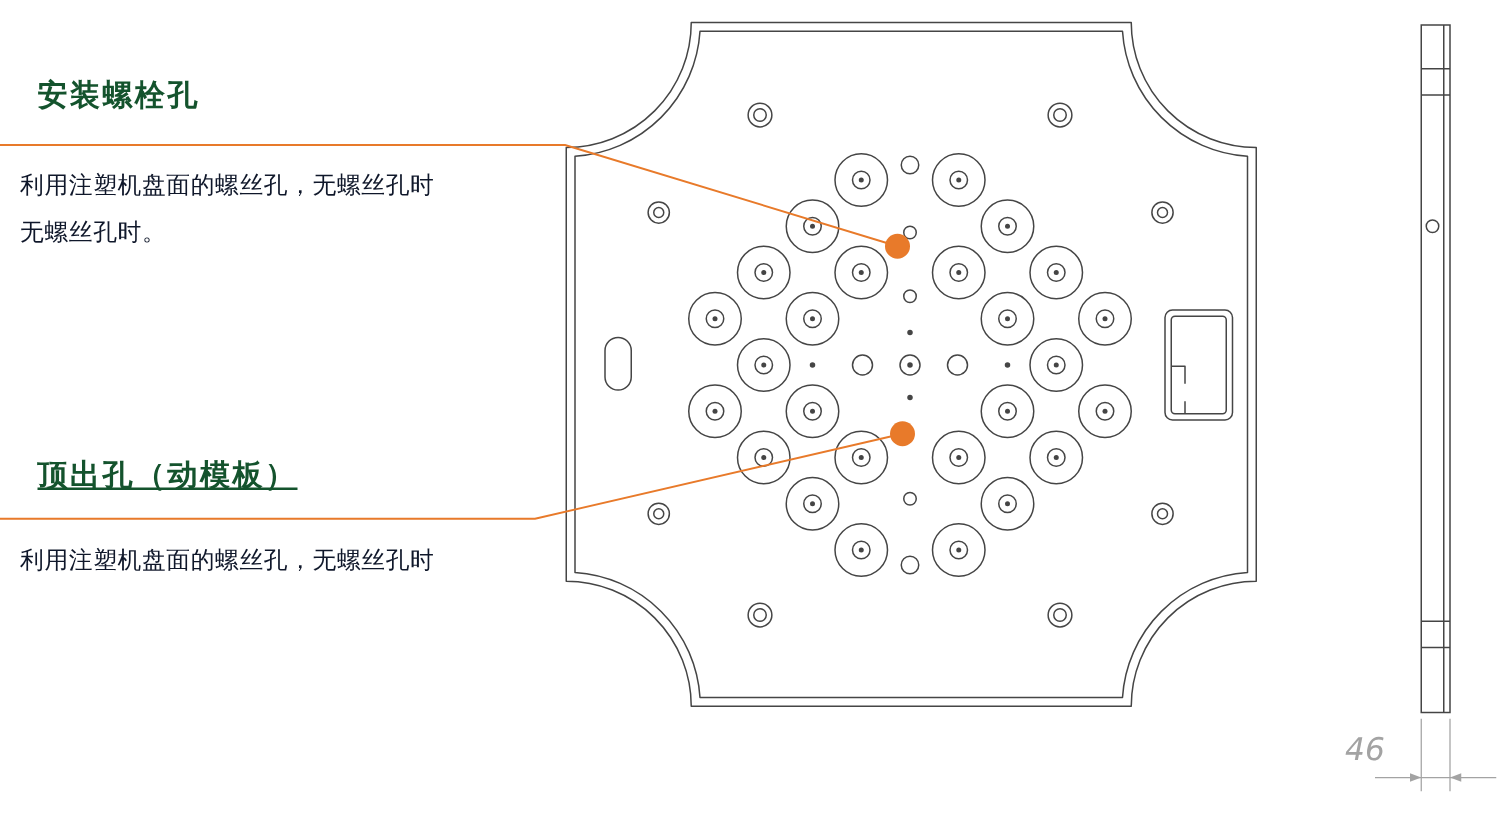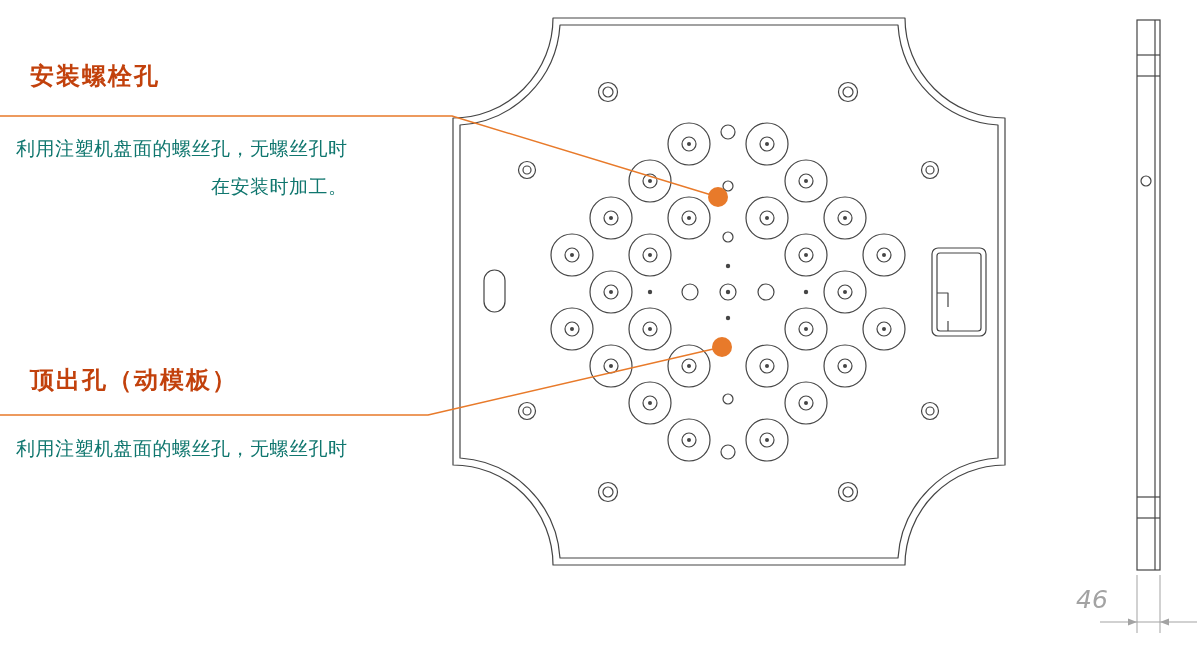--- a/index.html
+++ b/index.html
@@ -1,25 +1,25 @@
 <!DOCTYPE html>
 <html style="--accent: #e87a2a; --line: #454545; --dim: #a3a3a3;"><head>
 <meta charset="utf-8">
 <style>
   html,body{margin:0;padding:0;background:#ffffff;}
   .page{position:relative;width:1200px;height:658px;background:#fff;overflow:hidden;
         font-family:"Liberation Serif","DejaVu Serif",serif;}
   #drawing{position:absolute;left:0;top:0;z-index:0;}
-  .callout-title{position:absolute;z-index:2;font-weight:bold;font-size:24px;color:#c2410c;
+  .callout-title{position:absolute;z-index:2;font-weight:bold;font-size:24px;color:#14532d;
                  letter-spacing:2px;white-space:nowrap;}
-  .callout-body{position:absolute;z-index:2;font-size:19px;line-height:38px;color:#0f766e;
-                letter-spacing:0.5px;white-space:nowrap;text-align:right;}
+  .callout-body{position:absolute;z-index:2;font-size:19px;line-height:38px;color:#0f172a;
+                letter-spacing:0.5px;white-space:nowrap;}
   #callout-1-title{left:30px;top:60px;}
   #callout-1-body{left:16px;top:130px;}
-  #callout-2-title{left:30px;top:364px;}
+  #callout-2-title{left:30px;top:364px;text-decoration:underline;}
   #callout-2-body{left:16px;top:430px;}
 </style>
 </head>
 <body>
 
 <div class="page">
 
   <svg id="drawing" width="1200" height="658" viewBox="0 0 1200 658">
 
     <g fill="none" stroke="var(--line)" stroke-width="1.2" stroke-linejoin="round">
@@ -177,21 +177,21 @@
     </g>
     <g fill="var(--accent)" stroke="none">
       <circle cx="718" cy="197" r="10"></circle>
       <circle cx="722" cy="347" r="10"></circle>
     </g>
   </svg>
 
   <div id="callout-1-title" class="callout-title">安装螺栓孔</div>
   <div id="callout-1-body" class="callout-body">
     <div>利用注塑机盘面的螺丝孔，无螺丝孔时</div>
-    <div>在安装时加工。</div>
+    <div>无螺丝孔时。</div>
   </div>
 
   <div id="callout-2-title" class="callout-title">顶出孔（动模板）</div>
   <div id="callout-2-body" class="callout-body">
     <div>利用注塑机盘面的螺丝孔，无螺丝孔时</div>
   </div>
 
 </div>
 
 </body></html>

